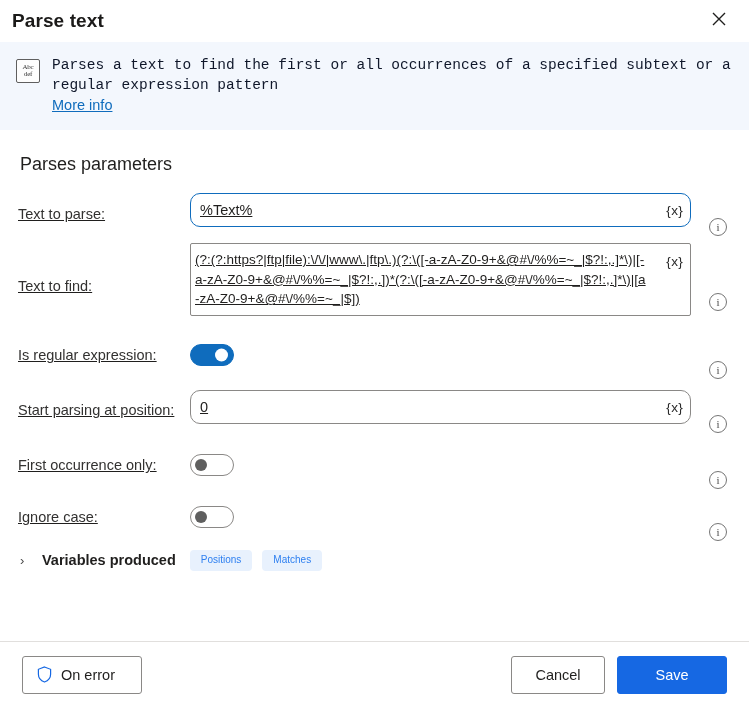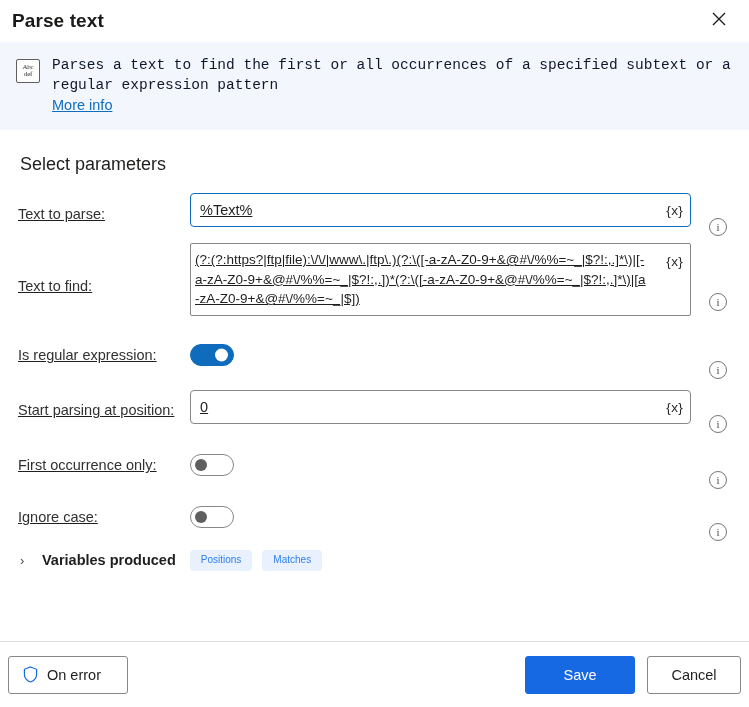--- a/index.html
+++ b/index.html
@@ -118,21 +118,21 @@
     line-height: 1.3;
   }
   .field-wrap {
     flex: 1 1 auto;
     position: relative;
     max-width: 512px;
   }
 
   .textfield {
     border: 1px solid #8a8886;
-    border-radius: 4px;
+    border-radius: 10px;
     background: #ffffff;
     height: 34px;
     display: flex;
     align-items: center;
     padding: 0 34px 0 9px;
     font-size: 14.5px;
     color: #201f1e;
     box-sizing: border-box;
     position: relative;
     cursor: text;
@@ -250,21 +250,21 @@
   .footer {
     position: absolute;
     left: 0;
     right: 0;
     bottom: 0;
     height: 66px;
     border-top: 1px solid #e1dfdd;
     background: #ffffff;
     display: flex;
     align-items: center;
-    padding: 0 8px;
+    padding: 0 22px;
     box-sizing: border-box;
   }
   .btn {
     height: 38px;
     min-width: 94px;
     border-radius: 3px;
     font-size: 14.5px;
     display: inline-flex;
     align-items: center;
     justify-content: center;
@@ -309,21 +309,21 @@
     <span>def</span>
   </div>
   <div>
     <div class="banner-text">Parses a text to find the first or all occurrences of a specified subtext or a regular expression pattern</div>
     <a class="banner-link">More info</a>
   </div>
 </div>
 
 <div class="content">
 
-  <div class="section-title">Select parameters</div>
+  <div class="section-title">Parses parameters</div>
 
   <div class="row">
     <div class="row-label">Text to parse:</div>
     <div class="field-wrap">
       <div class="textfield focused">
         <span>%Text%</span>
         <span class="varbtn">{x}</span>
       </div>
     </div>
     <div style="width:40px;position:relative;flex:0 0 40px;">
@@ -404,20 +404,20 @@
 
 <div class="footer">
   <div class="btn btn-secondary btn-onerror">
     <svg width="15" height="17" viewBox="0 0 15 17">
       <path d="M7.5 1 L13.6 3.3 V8.3 C13.6 12.1 10.9 14.8 7.5 16 C4.1 14.8 1.4 12.1 1.4 8.3 V3.3 Z" fill="none" stroke="#1668e3" stroke-width="1.2"></path>
     </svg>
     <span>On error</span>
   </div>
   <div class="spacer"></div>
   <div class="footer-right">
+    <div class="btn btn-secondary">
+      <span>Cancel</span>
+    </div>
     <div class="btn btn-primary">
       <span>Save</span>
     </div>
-    <div class="btn btn-secondary">
-      <span>Cancel</span>
-    </div>
   </div>
 </div>
 
 </body></html>

